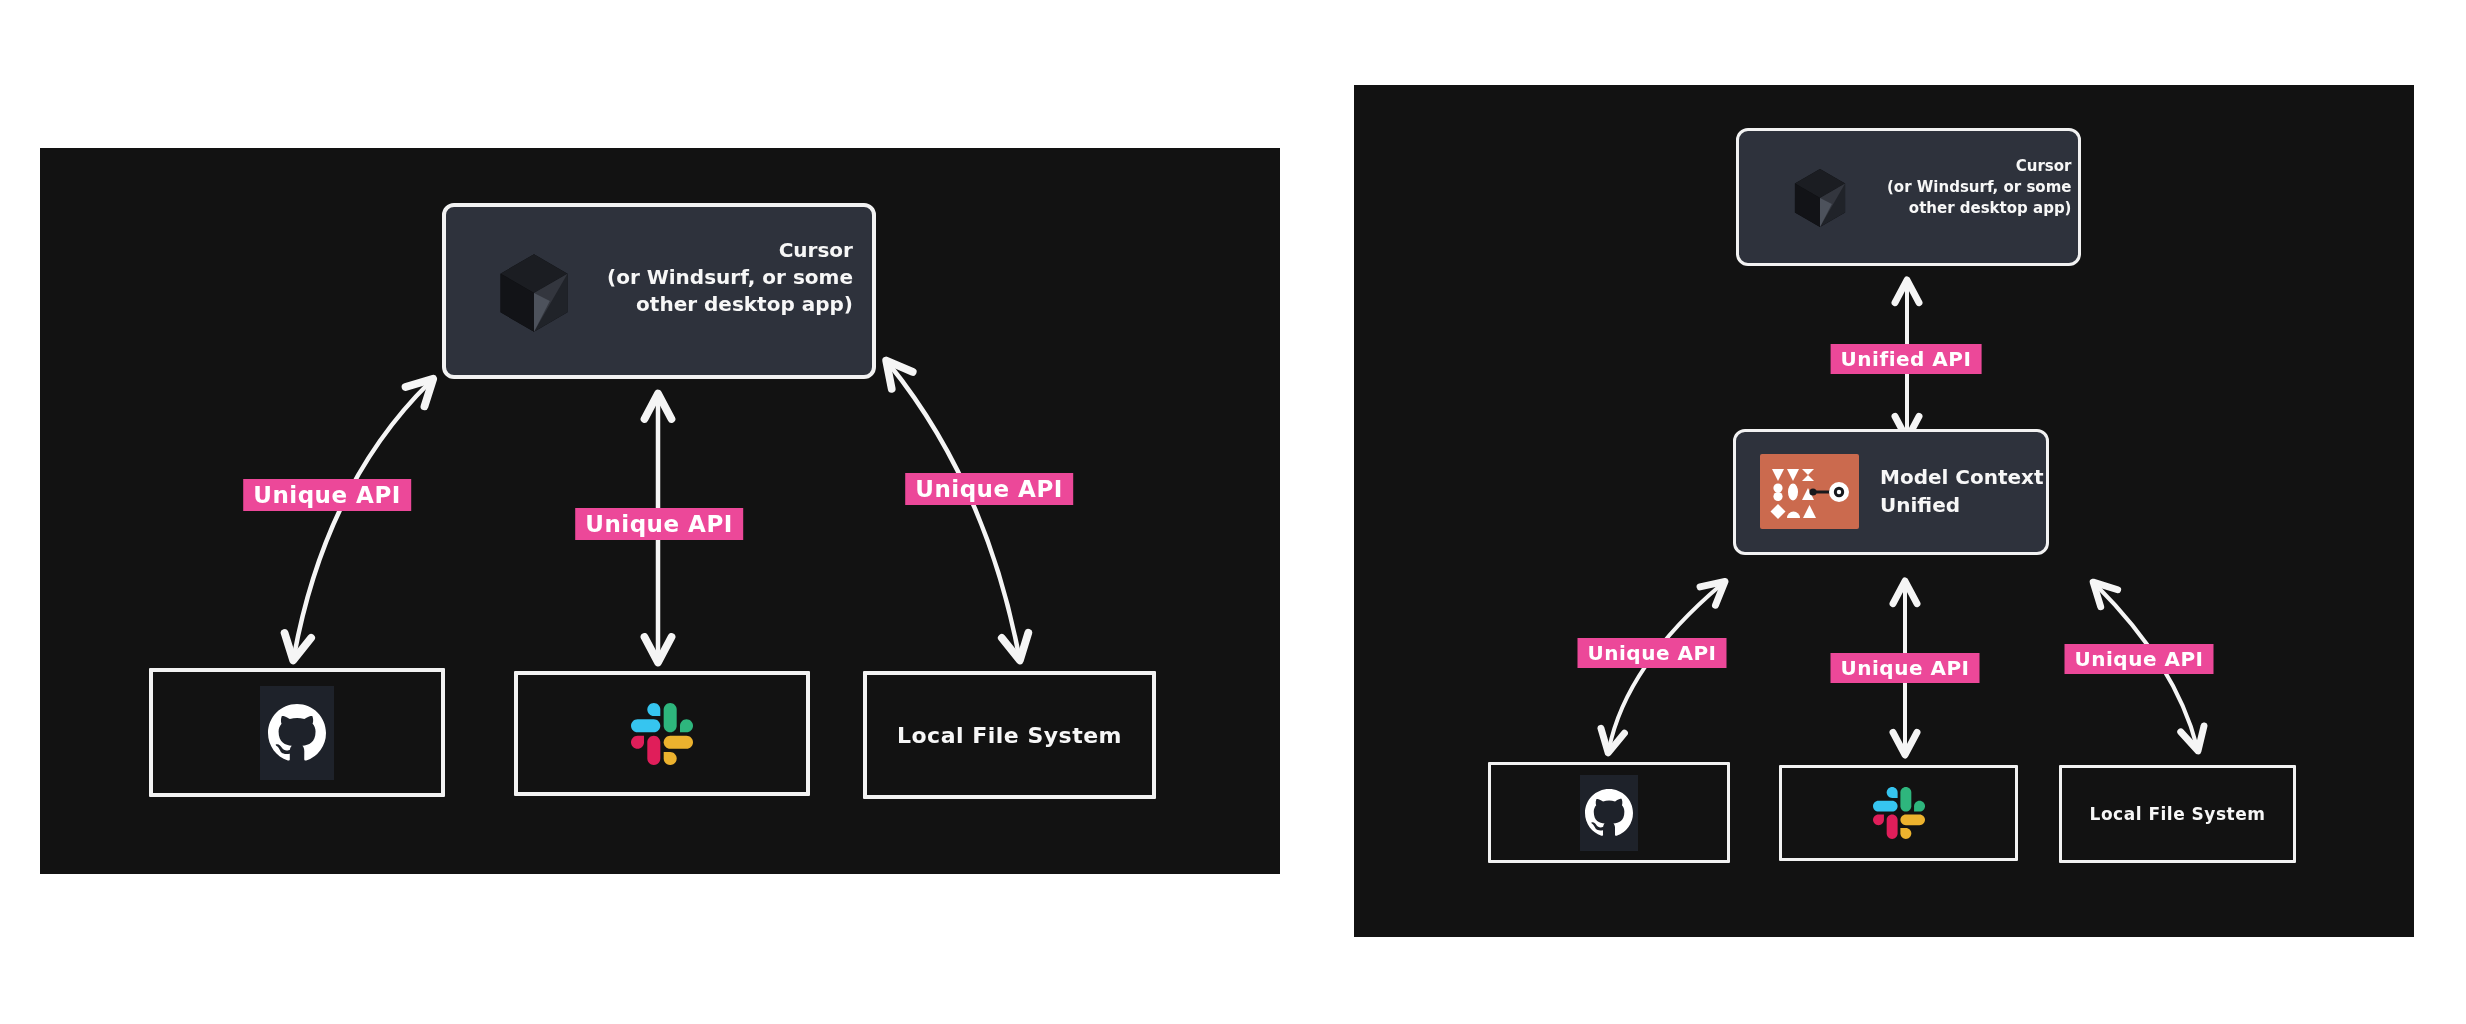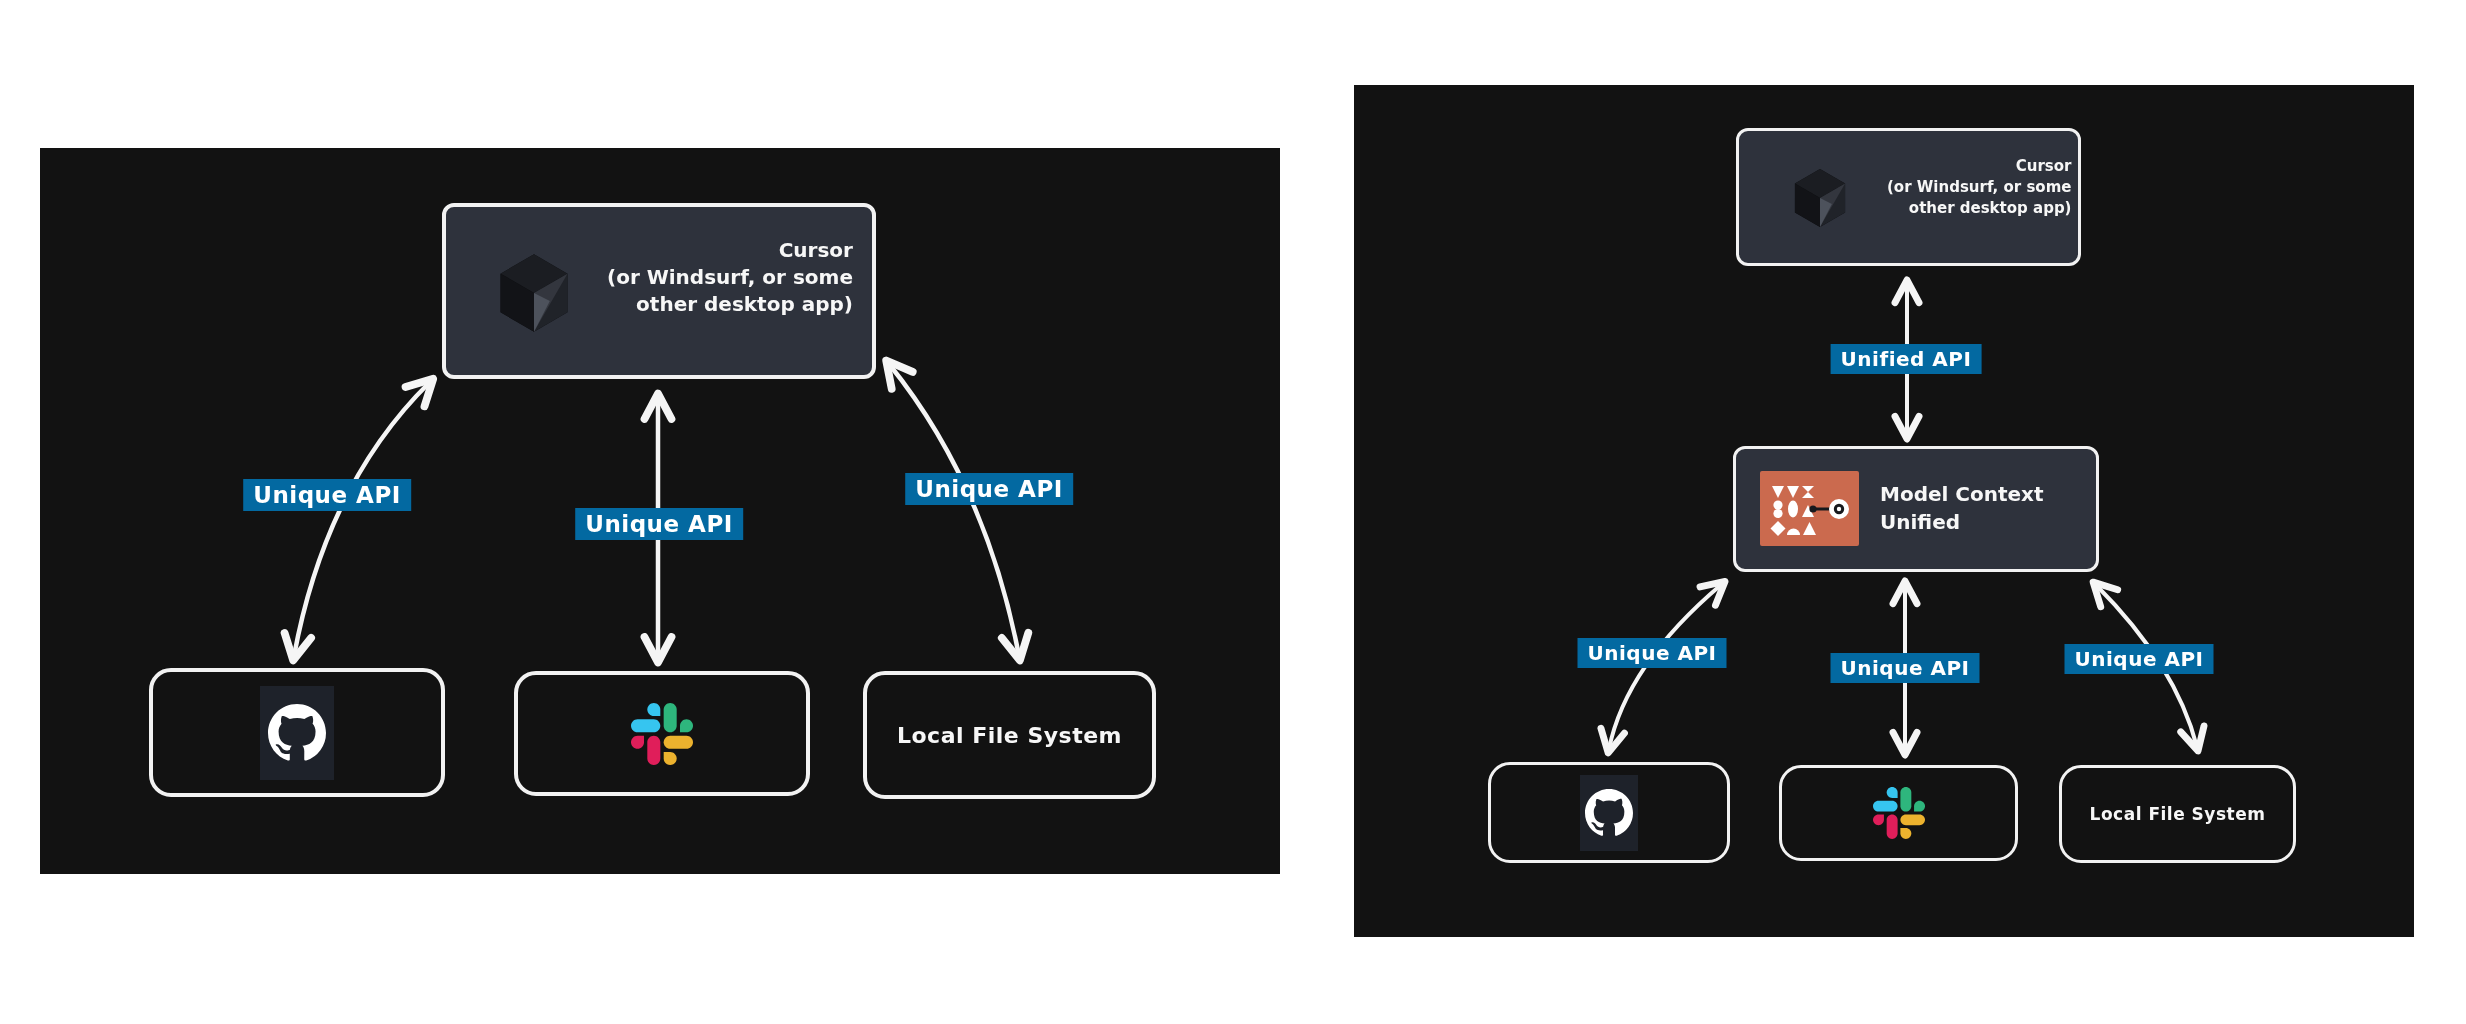--- a/index.html
+++ b/index.html
@@ -7,25 +7,25 @@
     width:2466px;height:1024px;position:relative;background:#ffffff;
     font-family:"DejaVu Sans", sans-serif;overflow:hidden;
   }
   .panel{position:absolute;background:#121212;}
   .box{
     position:absolute;box-sizing:border-box;
     border:4px solid #f2f2f2;border-radius:12px;
     display:flex;align-items:center;
   }
   .box.filled{background:#2e323c;}
-  .box.outline{background:transparent;border-radius:22px;justify-content:center;}
+  .box.outline{background:transparent;border-radius:1px;justify-content:center;}
   .arrow-layer{position:absolute;left:0;top:0;pointer-events:none;}
   .conn-label{
     position:absolute;transform:translate(-50%,-50%);
-    background:#0369a1;color:#ffffff;font-weight:700;
+    background:#ec4899;color:#ffffff;font-weight:700;
     padding:3px 10px;white-space:nowrap;letter-spacing:0.5px;
   }
   .cursor-text{color:#f7f7f7;font-weight:700;text-align:right;}
   .cursor-text div{white-space:nowrap;}
   .mcp-text{color:#f7f7f7;font-weight:700;}
   .lfs-text{color:#f7f7f7;font-weight:700;white-space:nowrap;letter-spacing:0.5px;}
   .gh-tile{
     display:flex;align-items:center;justify-content:center;
     background:#1e222a;
   }
@@ -128,21 +128,21 @@
         <polygon points="50,50 68,59 50,94" fill="#4d525c"></polygon>
       </svg>
     </div>
     <div class="cursor-text" style="position:absolute;left:148px;top:25px;font-size:15px;line-height:21px;">
       <div>Cursor</div>
       <div>(or Windsurf, or some</div>
       <div>other desktop app)</div>
     </div>
   </div>
 
-  <div class="box filled" style="left:379px;top:361px;width:366px;height:126px;border-width:3.5px;">
+  <div class="box filled" style="left:379px;top:344px;width:316px;height:126px;border-width:3.5px;">
     <div class="mcp-tile" style="left:24px;top:22px;width:99px;height:75px;">
       <svg viewBox="0 0 99 75" width="99" height="75">
 
         <path fill="#fff" d="M12 15 L24 15 L18 27 Z"></path>
         <path fill="#fff" d="M27 15 L39 15 L33 27 Z"></path>
         <path fill="#fff" d="M42 15 L54 15 L48 21 Z"></path>
         <path fill="#fff" d="M42 27 L54 27 L48 21 Z"></path>
 
         <circle fill="#fff" cx="18" cy="34" r="4.6"></circle>
         <circle fill="#fff" cx="18" cy="42.5" r="4.6"></circle>

